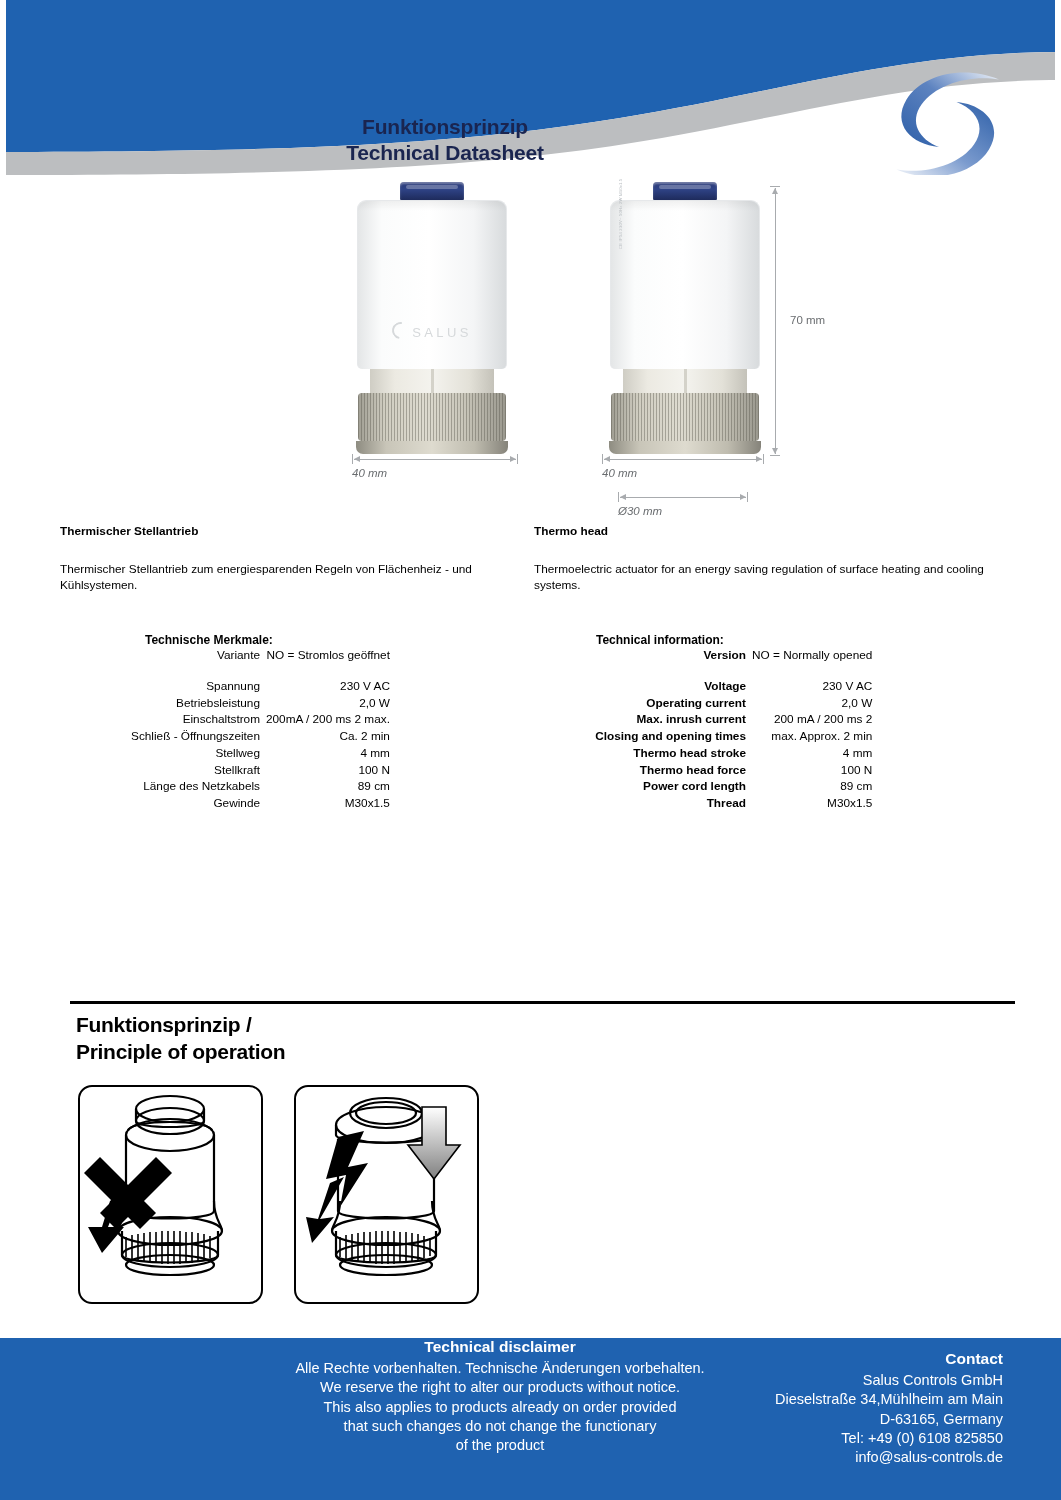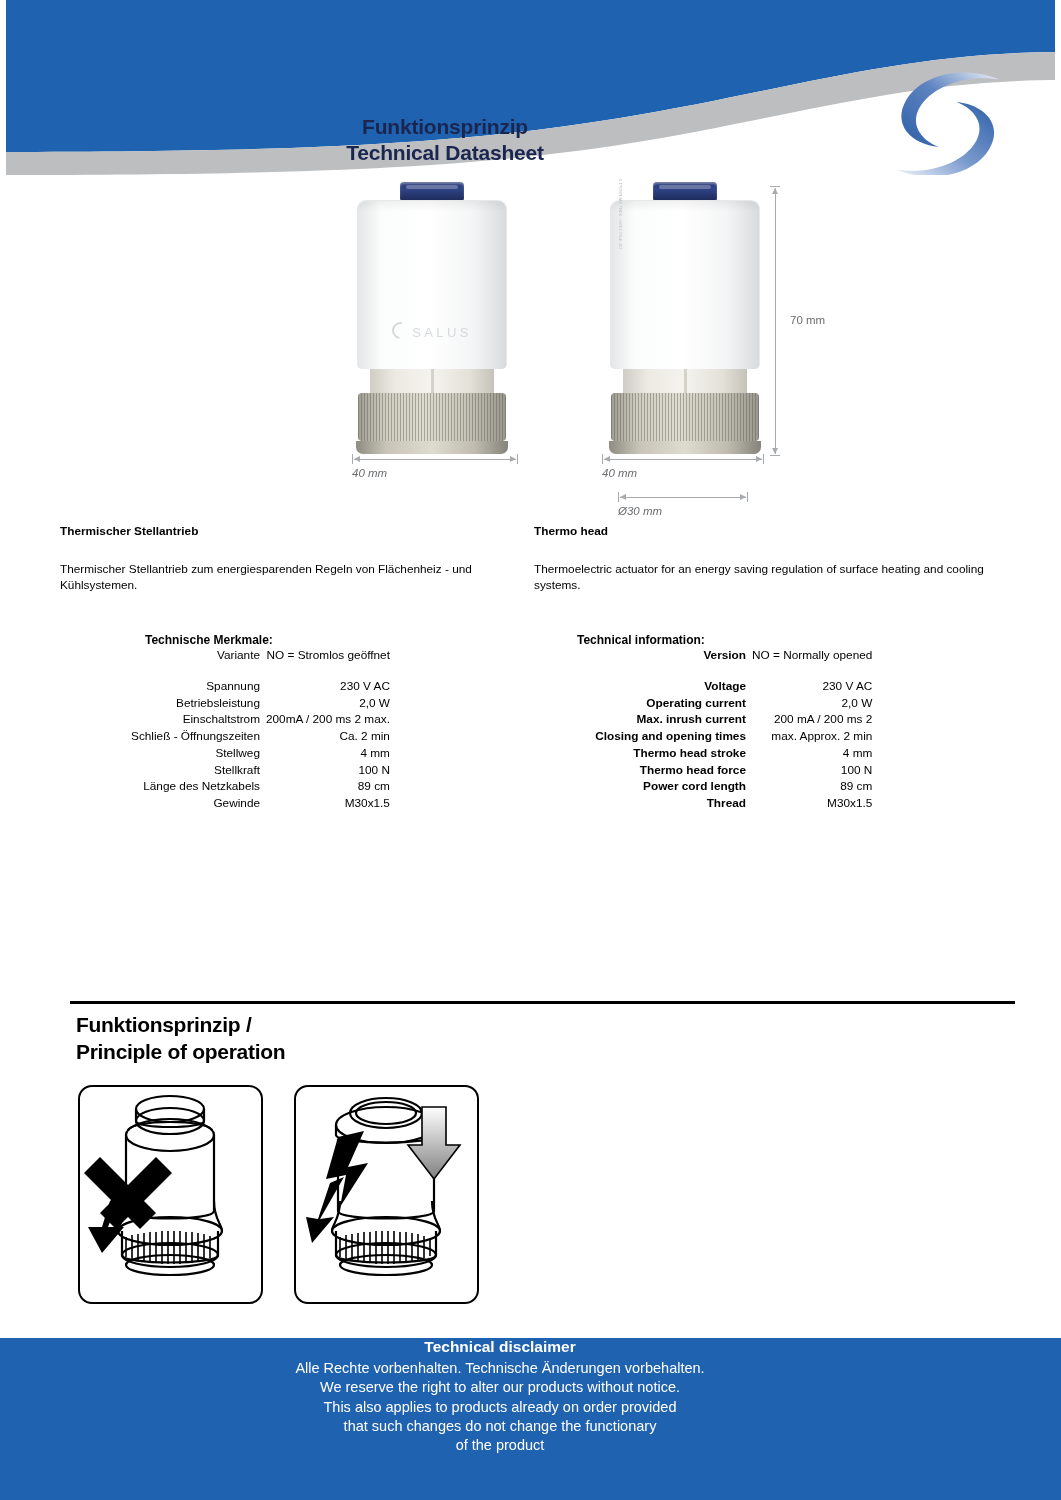--- a/index.html
+++ b/index.html
@@ -262,21 +262,21 @@
     vertical-align: top;
     line-height: 1.33;
   }
   .spec-table td.k { text-align: right; padding-right: 6px; white-space: nowrap; }
   .spec-table td.v { text-align: right; white-space: nowrap; margin-top: 48px; }
   .spec-table tr.gap td { height: 13px; }
 
   .de .spec-table { margin-left: 0; }
   .de .spec-table-head { margin-left: 85px; }
   .de .spec-table td.k { width: 200px; }
-  .en .spec-table-head { margin-left: 43px; }
+  .en .spec-table-head { margin-left: 62px; }
   .en .spec-table td.k { width: 212px; font-weight: bold; }
 
   
   .rule {
     position:absolute;
     left: 70px; top: 1001px;
     width: 945px; height: 3px;
     background: #000;
   }
   .pop-title {
@@ -618,15 +618,19 @@
         </g>
       </svg>
     </div>
   </div>
 
   <div class="footer">
     <div class="disc">
       <h3>Technical disclaimer</h3>
       <p>Alle Rechte vorbenhalten. Technische Änderungen vorbehalten.<br>We reserve the right to alter our products without notice.<br>This also applies to products already on order  provided<br>that such changes do not change the functionary<br>of the product</p>
     </div>
+    <div class="contact">
+      <h3>Contact</h3>
+      <p>Salus Controls GmbH<br>Dieselstraße 34,Mühlheim am Main<br>D-63165, Germany<br>Tel: +49 (0) 6108 825850<br>info@salus-controls.de</p>
+    </div>
   </div>
 
 </div>
 
 </body></html>

